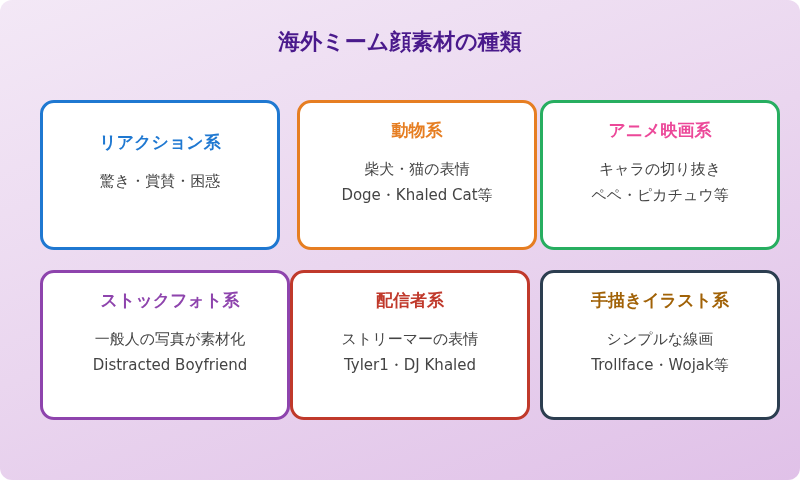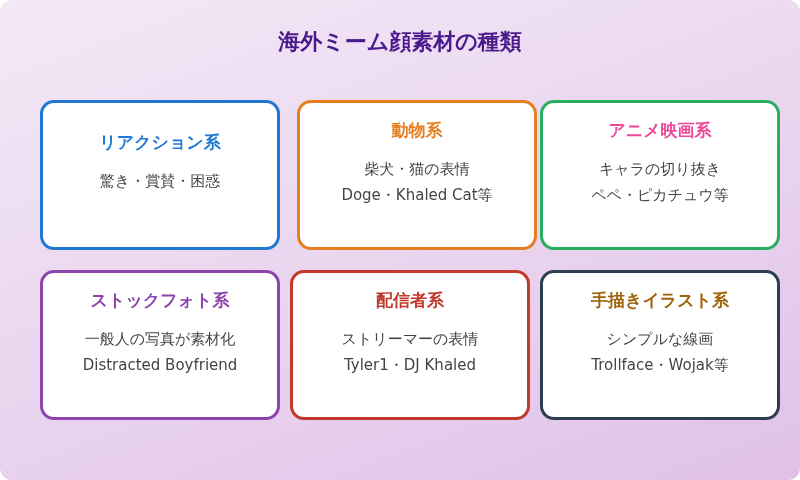--- a/index.html
+++ b/index.html
@@ -55,21 +55,21 @@
     <div class="card-line first">柴犬・猫の表情</div>
     <div class="card-line">Doge・Khaled Cat等</div>
   </div>
 
   <div class="card" style="left: 540px; top: 100px; border-color: rgb(39, 174, 96);">
     <div class="card-title" style="color: #ec4899;">アニメ映画系</div>
     <div class="card-line first">キャラの切り抜き</div>
     <div class="card-line">ペペ・ピカチュウ等</div>
   </div>
 
-  <div class="card" style="left: 40px; top: 270px; border-color: rgb(142, 68, 173);">
+  <div class="card" style="left: 40px; top: 270px; border-color: rgb(142, 68, 173); padding-left: 10px;">
     <div class="card-title" style="color: rgb(142, 68, 173);">ストックフォト系</div>
     <div class="card-line first">一般人の写真が素材化</div>
     <div class="card-line">Distracted Boyfriend</div>
   </div>
 
   <div class="card" style="left: 290px; top: 270px; border-color: rgb(192, 57, 43); border-radius: 14px;">
     <div class="card-title" style="color: rgb(192, 57, 43);">配信者系</div>
     <div class="card-line first">ストリーマーの表情</div>
     <div class="card-line">Tyler1・DJ Khaled</div>
   </div>

